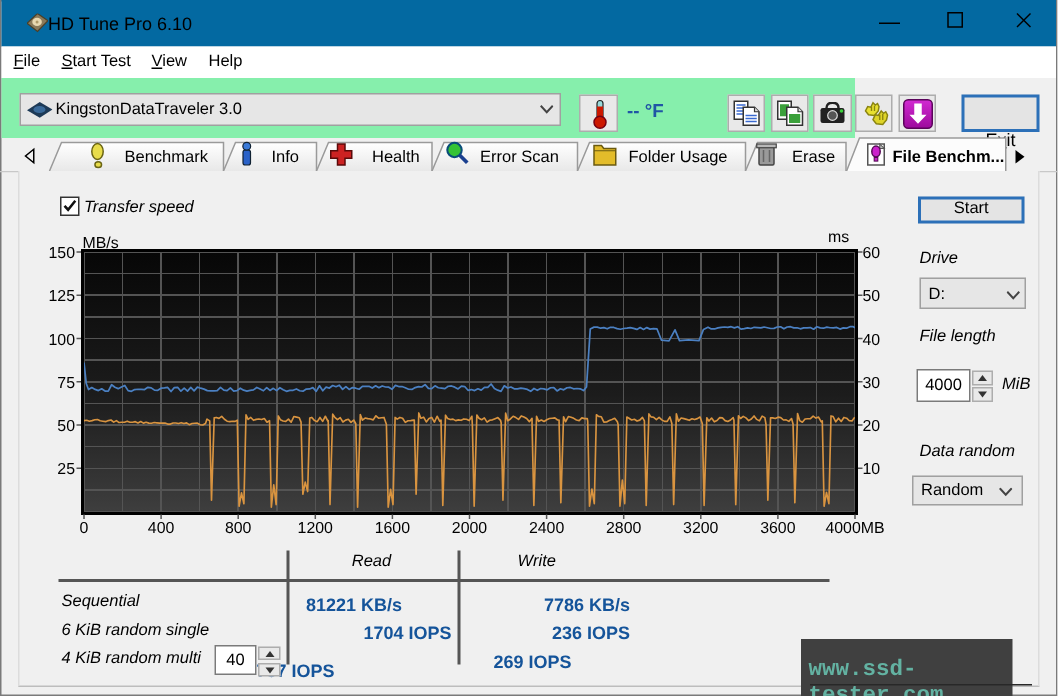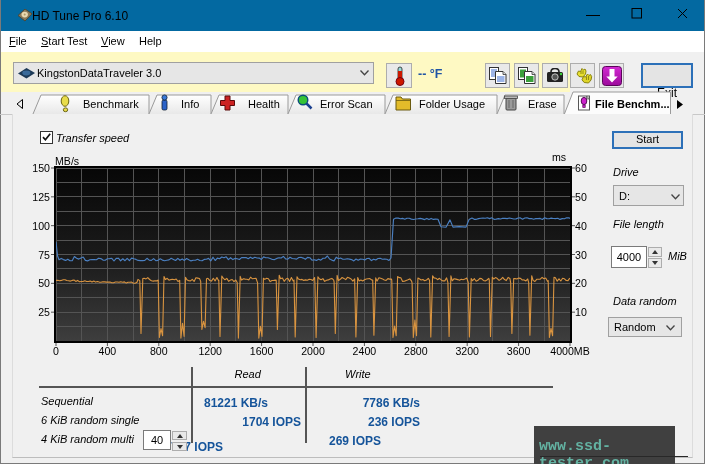--- a/index.html
+++ b/index.html
@@ -3,21 +3,21 @@
 * { margin:0; padding:0; box-sizing:border-box; }
 html,body { width:705px; height:464px; overflow:hidden; }
 body { font-family:"Liberation Sans", sans-serif; background:#f0f0f0; position:relative; }
 .abs { position:absolute; }
 .win { position:absolute; left:0; top:0; width:705px; height:464px;
         border:1px solid #7a7a7a; background:#f0f0f0; }
 .titlebar { position:absolute; left:1px; top:0; width:703px; height:31px; background:#0369a1; }
 .menubar { position:absolute; left:1px; top:31px; width:703px; height:21px; background:#fff;
             font-size:11px; color:#000; }
 .menubar span { position:absolute; top:4px; }
-.toolbar { position:absolute; left:1px; top:52px; width:569px; height:40px; background:#fef9c3; }
+.toolbar { position:absolute; left:1px; top:52px; width:569px; height:40px; background:#86efac; }
 .tbtn { position:absolute; border:1px solid #adadad; background:#e9e9e9; }
 .page { position:absolute; left:12px; top:114px; width:681px; height:344px;
          border-left:1px solid #dcdcdc; border-right:1px solid #dcdcdc; border-bottom:1px solid #bdbdbd; background:#f0f0f0; }
 .lbl { position:absolute; font-size:11px; color:#000; white-space:nowrap;font-style:italic; }
 .val { position:absolute; font-size:12px; font-weight:bold; color:#15549a; white-space:nowrap; }
 .combo { position:absolute; border:1px solid #a0a0a0; background:#e6e6e6; font-size:11px; }
 .spinb { position:absolute; border:1px solid #adadad; background:#e9e9e9; }
 .spinb:after { content:""; position:absolute; width:0; height:0; left:50%; top:50%;
   transform:translate(-50%,-50%); }
 .spup:after { border-left:3.5px solid transparent; border-right:3.5px solid transparent;

